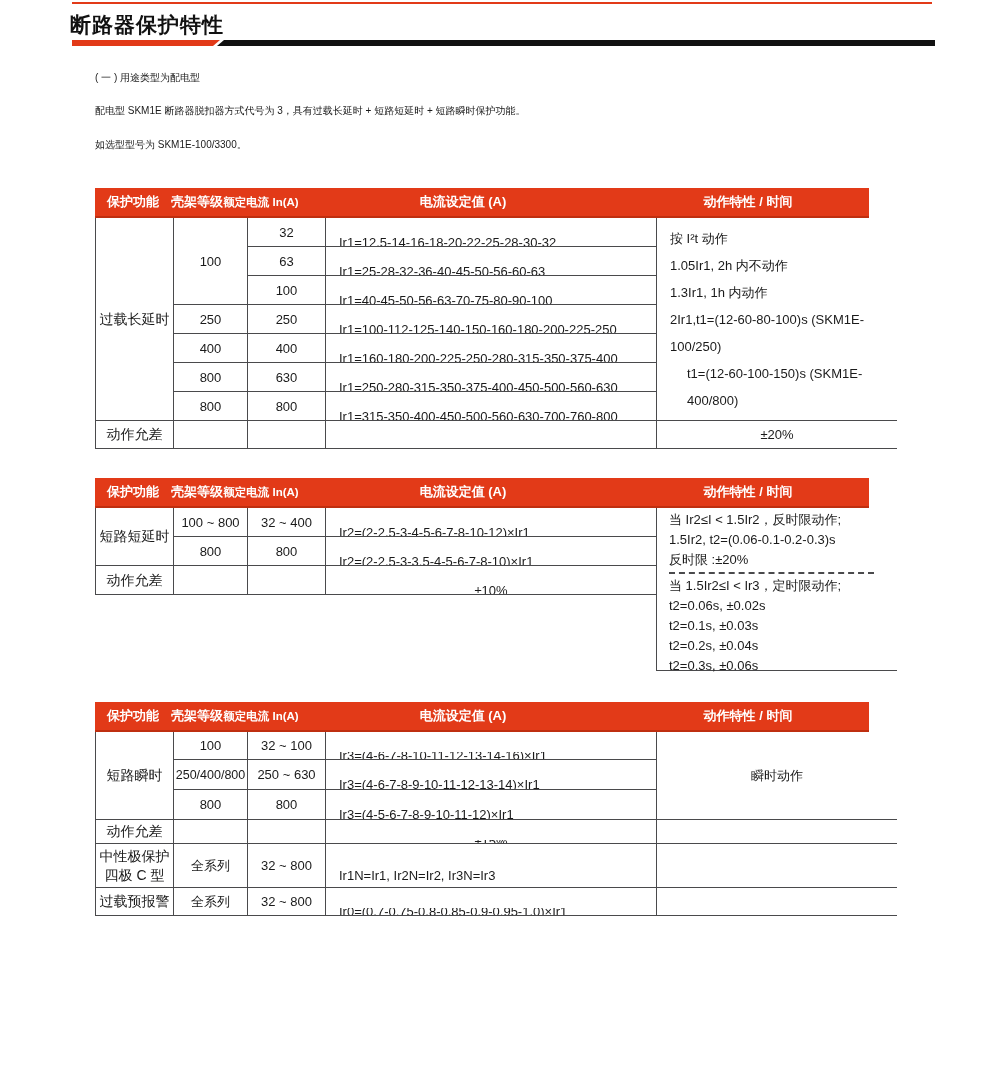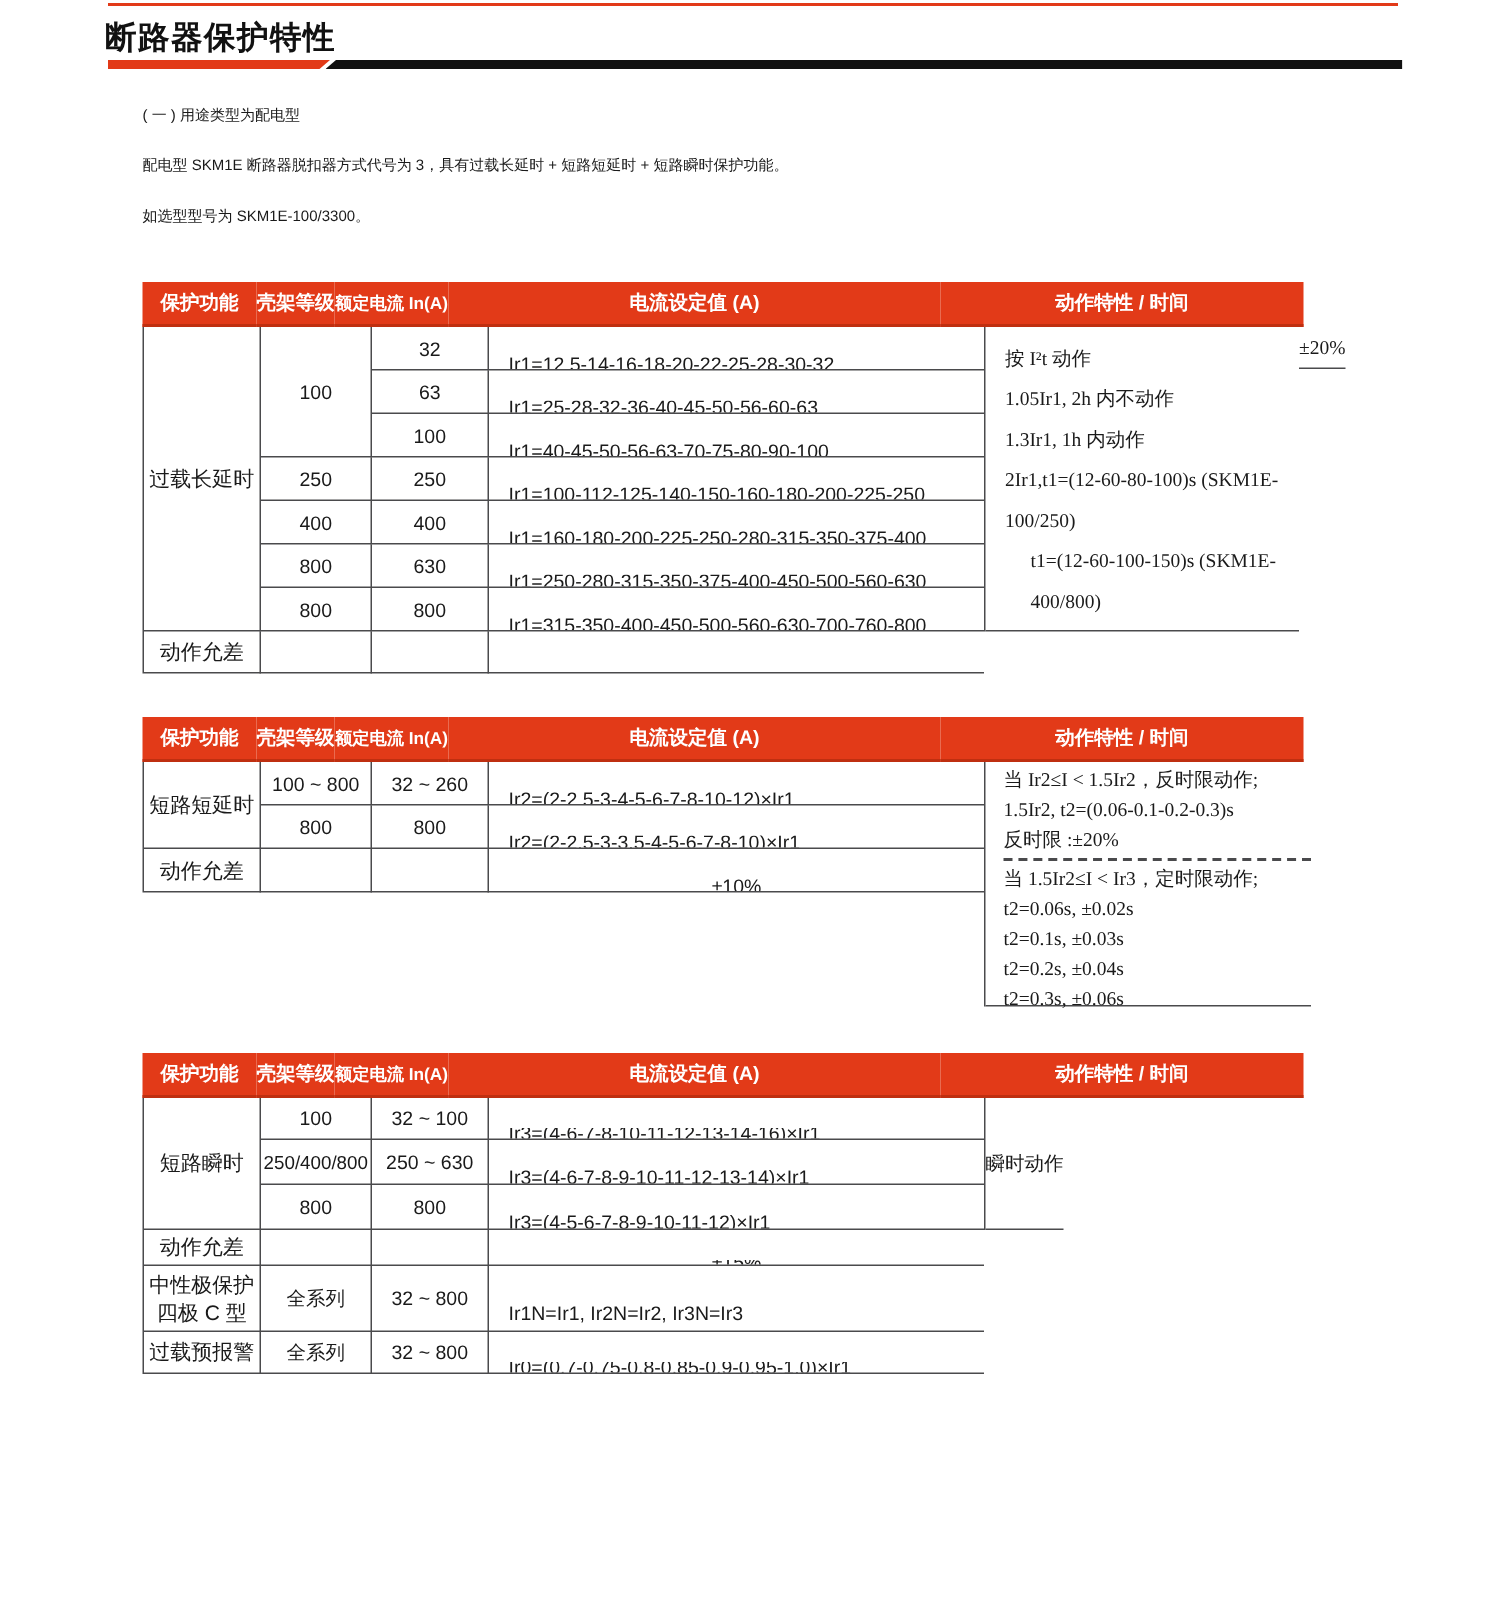--- a/index.html
+++ b/index.html
@@ -36,21 +36,21 @@
   .g2{grid-template-columns:78px 74px 78px 330px;grid-template-rows:29px 29px 29px;}
   .g3{grid-template-columns:78px 74px 78px 330px;grid-template-rows:28px 30px 30px 24px 44px 28px;}
   .cell{border-right:1px solid var(--bd);border-bottom:1px solid var(--bd);
         font-size:13px;display:flex;align-items:center;justify-content:center;
         white-space:nowrap;overflow:hidden;}
   .cell.c4{border-right:none;justify-content:flex-start;padding-left:13px;margin-top:20px;}
   .cell.c4.ctr{justify-content:center;padding-left:0;}
   .cell.fn{font-weight:400;font-size:14px;flex-direction:column;line-height:19px;}
   .cell.sm{font-size:12.5px;}
 
-  .rblock{width:242px;border-left:1px solid var(--bd);display:flex;flex-direction:row;font-family:Liberation Serif, serif;}
+  .rblock{width:242px;border-left:1px solid var(--bd);display:flex;flex-direction:column;}
   .rcell{border-bottom:1px solid var(--bd);font-size:13px;}
   .act1{height:203px;display:flex;flex-direction:column;justify-content:center;padding-left:13px;line-height:27px;}
   .act1 .indent{padding-left:17px;}
   .tolv{display:flex;align-items:center;justify-content:center;font-size:13px;}
   .act2{height:163px;padding:2px 0 0 12px;line-height:20px;}
   .dash{height:0;border-top:2px dashed var(--bd);width:205px;margin:2px 0 2px 0;}
   .act3{height:88px;display:flex;align-items:center;justify-content:center;}
   .empty{display:block;}
 </style>
 </head>
@@ -120,21 +120,21 @@
       <div class="th w1">保护功能</div>
       <div class="th w2">壳架等级</div>
       <div class="th w3">额定电流 In(A)</div>
       <div class="th w4">电流设定值 (A)</div>
       <div class="th w5">动作特性 / 时间</div>
     </div>
     <div class="tbody">
       <div class="lgrid g2">
         <div class="cell fn" style="grid-area:1/1/3/2;">短路短延时</div>
         <div class="cell" style="grid-area:1/2;">100 ~ 800</div>
-        <div class="cell" style="grid-area:1/3;">32 ~ 260</div>
+        <div class="cell" style="grid-area:1/3;">32 ~ 400</div>
         <div class="cell c4" style="grid-area:1/4;">Ir2=(2-2.5-3-4-5-6-7-8-10-12)×Ir1</div>
         <div class="cell" style="grid-area:2/2;">800</div>
         <div class="cell" style="grid-area:2/3;">800</div>
         <div class="cell c4" style="grid-area:2/4;">Ir2=(2-2.5-3-3.5-4-5-6-7-8-10)×Ir1</div>
         <div class="cell fn" style="grid-area:3/1;">动作允差</div>
         <div class="cell empty" style="grid-area:3/2;"></div>
         <div class="cell empty" style="grid-area:3/3;"></div>
         <div class="cell c4 ctr" style="grid-area:3/4;">±10%</div>
       </div>
       <div class="rblock">

